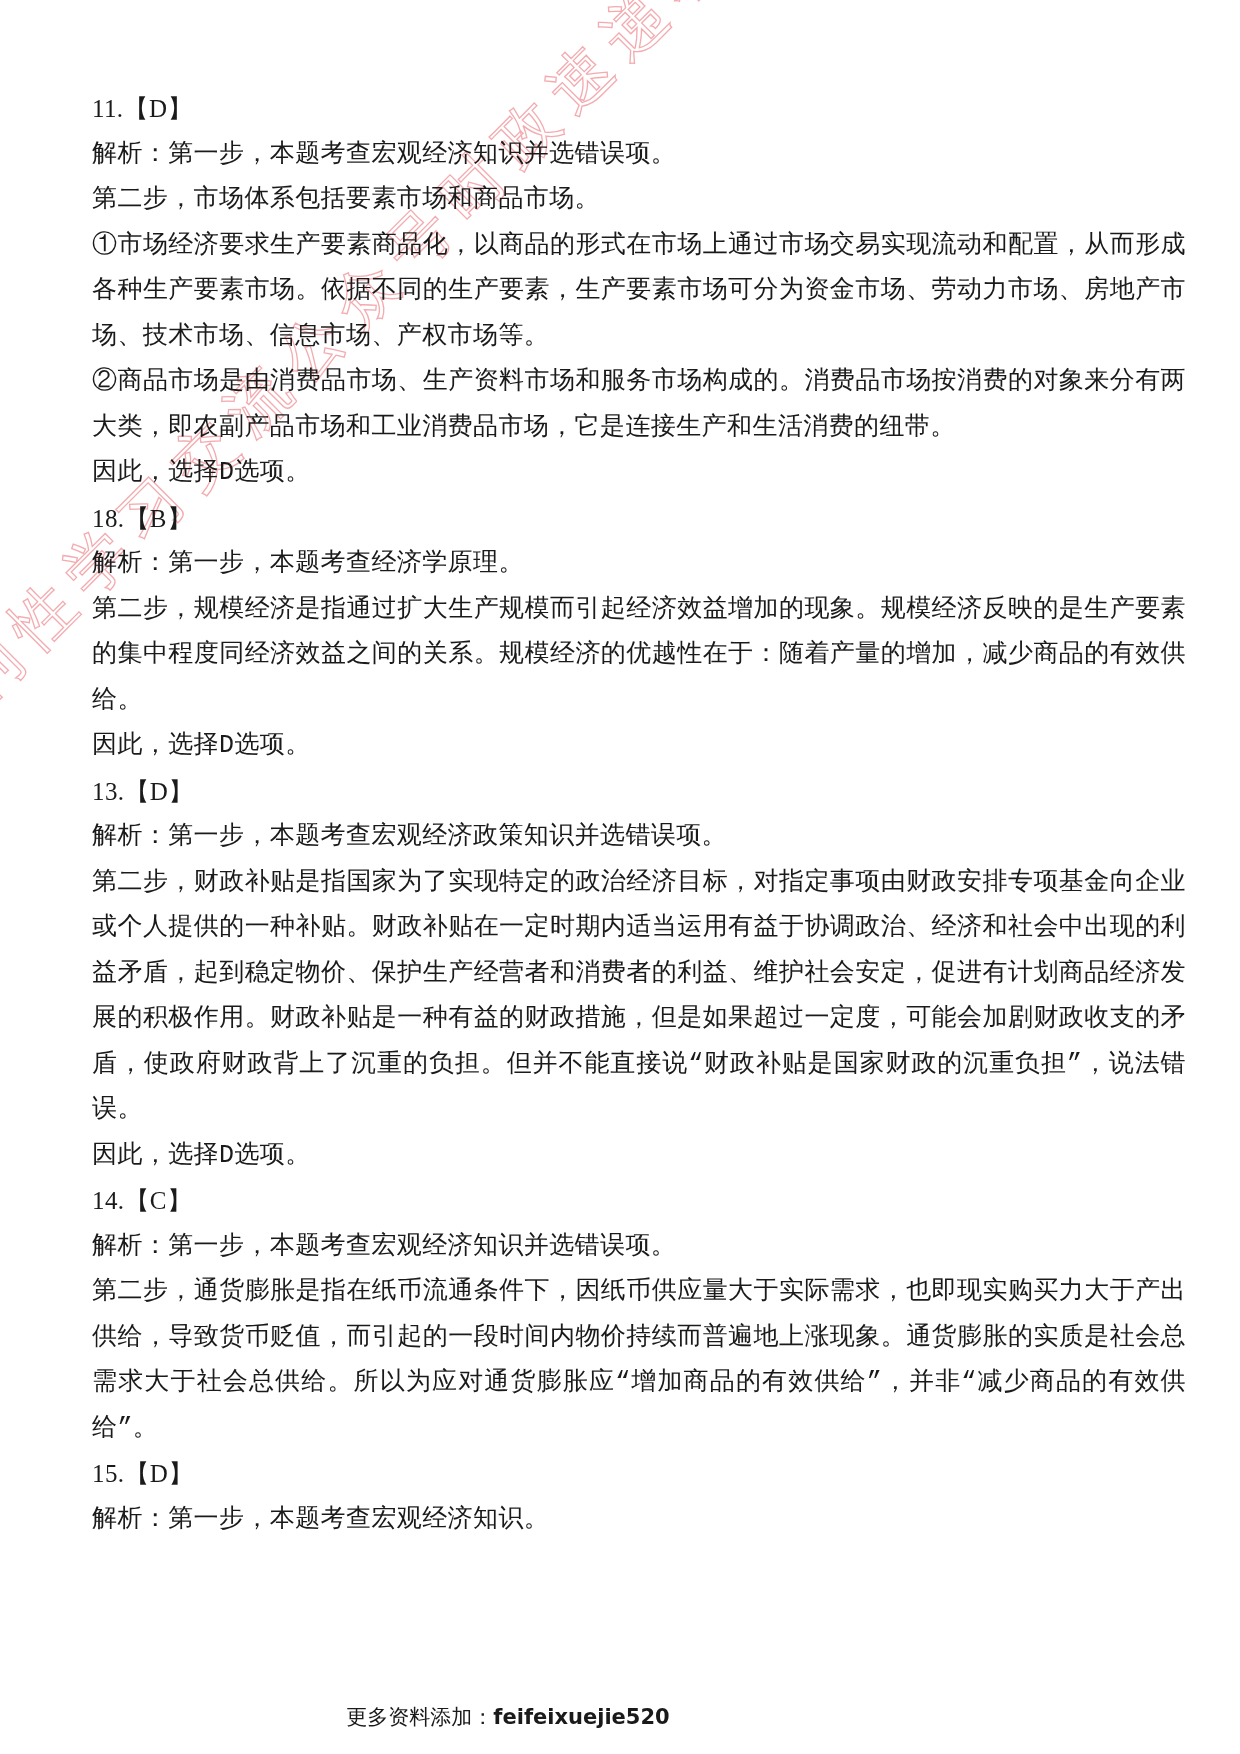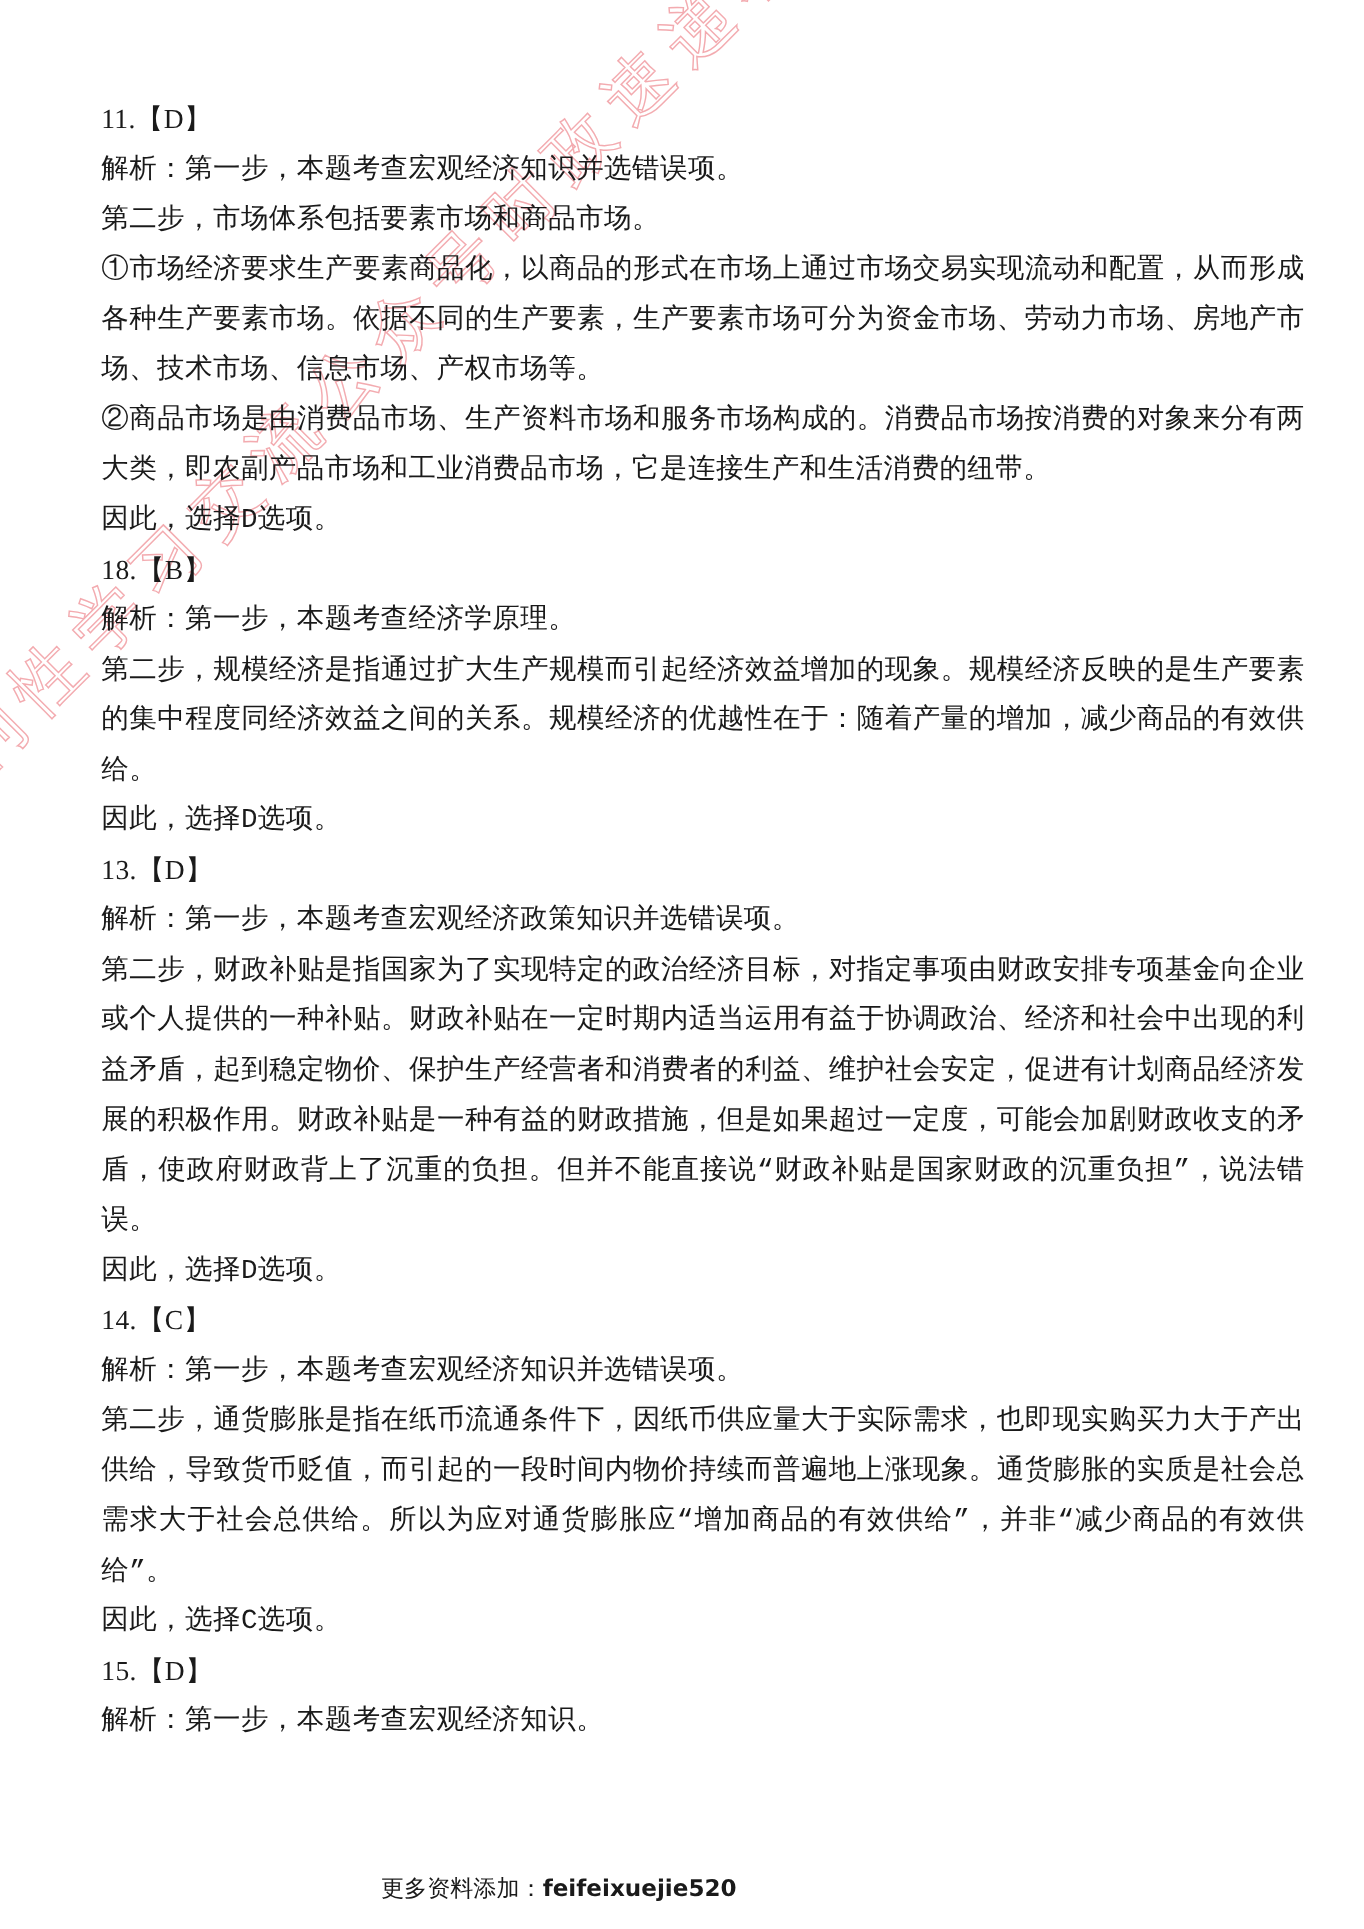--- a/index.html
+++ b/index.html
@@ -104,21 +104,20 @@
     <p class="line">因此，选择D选项。</p>
 
     <p class="line qnum">13.【D】</p>
     <p class="line">解析：第一步，本题考查宏观经济政策知识并选错误项。</p>
     <p class="line">第二步，财政补贴是指国家为了实现特定的政治经济目标，对指定事项由财政安排专项基金向企业或个人提供的一种补贴。财政补贴在一定时期内适当运用有益于协调政治、经济和社会中出现的利益矛盾，起到稳定物价、保护生产经营者和消费者的利益、维护社会安定，促进有计划商品经济发展的积极作用。财政补贴是一种有益的财政措施，但是如果超过一定度，可能会加剧财政收支的矛盾，使政府财政背上了沉重的负担。但并不能直接说“财政补贴是国家财政的沉重负担”，说法错误。</p>
     <p class="line">因此，选择D选项。</p>
 
     <p class="line qnum">14.【C】</p>
     <p class="line">解析：第一步，本题考查宏观经济知识并选错误项。</p>
     <p class="line">第二步，通货膨胀是指在纸币流通条件下，因纸币供应量大于实际需求，也即现实购买力大于产出供给，导致货币贬值，而引起的一段时间内物价持续而普遍地上涨现象。通货膨胀的实质是社会总需求大于社会总供给。所以为应对通货膨胀应“增加商品的有效供给”，并非“减少商品的有效供给”。</p>
-    <p class="line">因此，选择C选项。</p>
 
     <p class="line qnum">15.【D】</p>
     <p class="line">解析：第一步，本题考查宏观经济知识。</p>
   </div>
 
   <div class="footer">
     <span class="label">更多资料添加：</span><span class="handle">feifeixuejie520</span>
   </div>
 
 </div>

